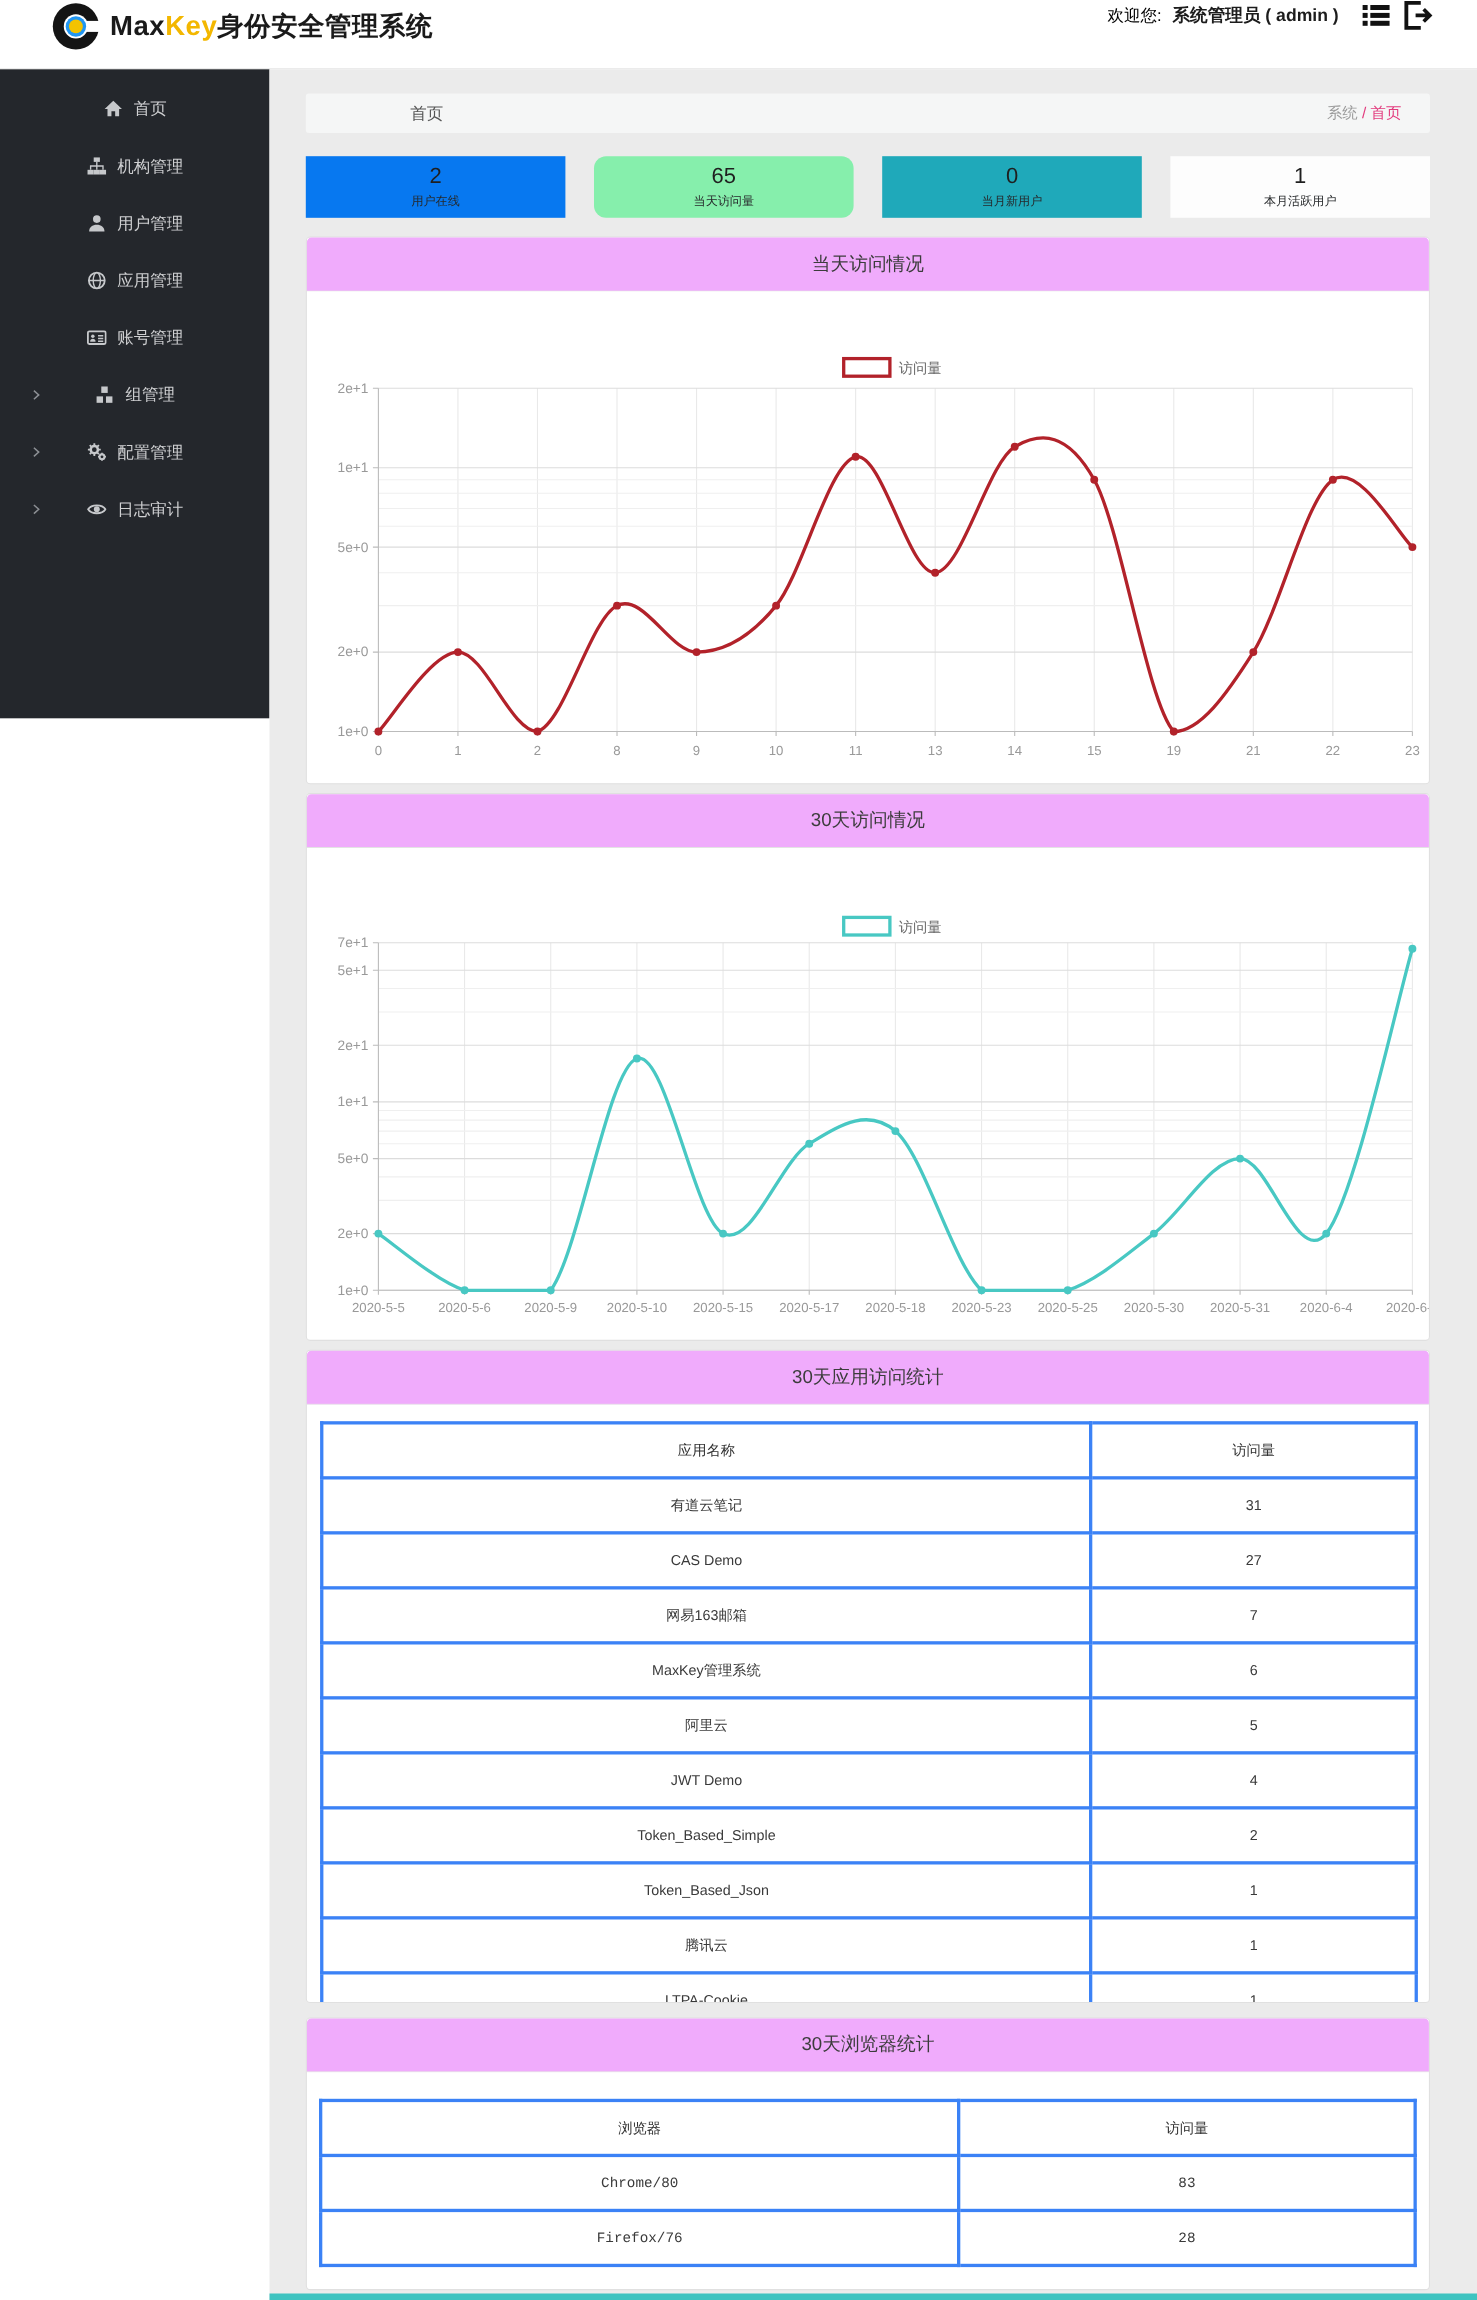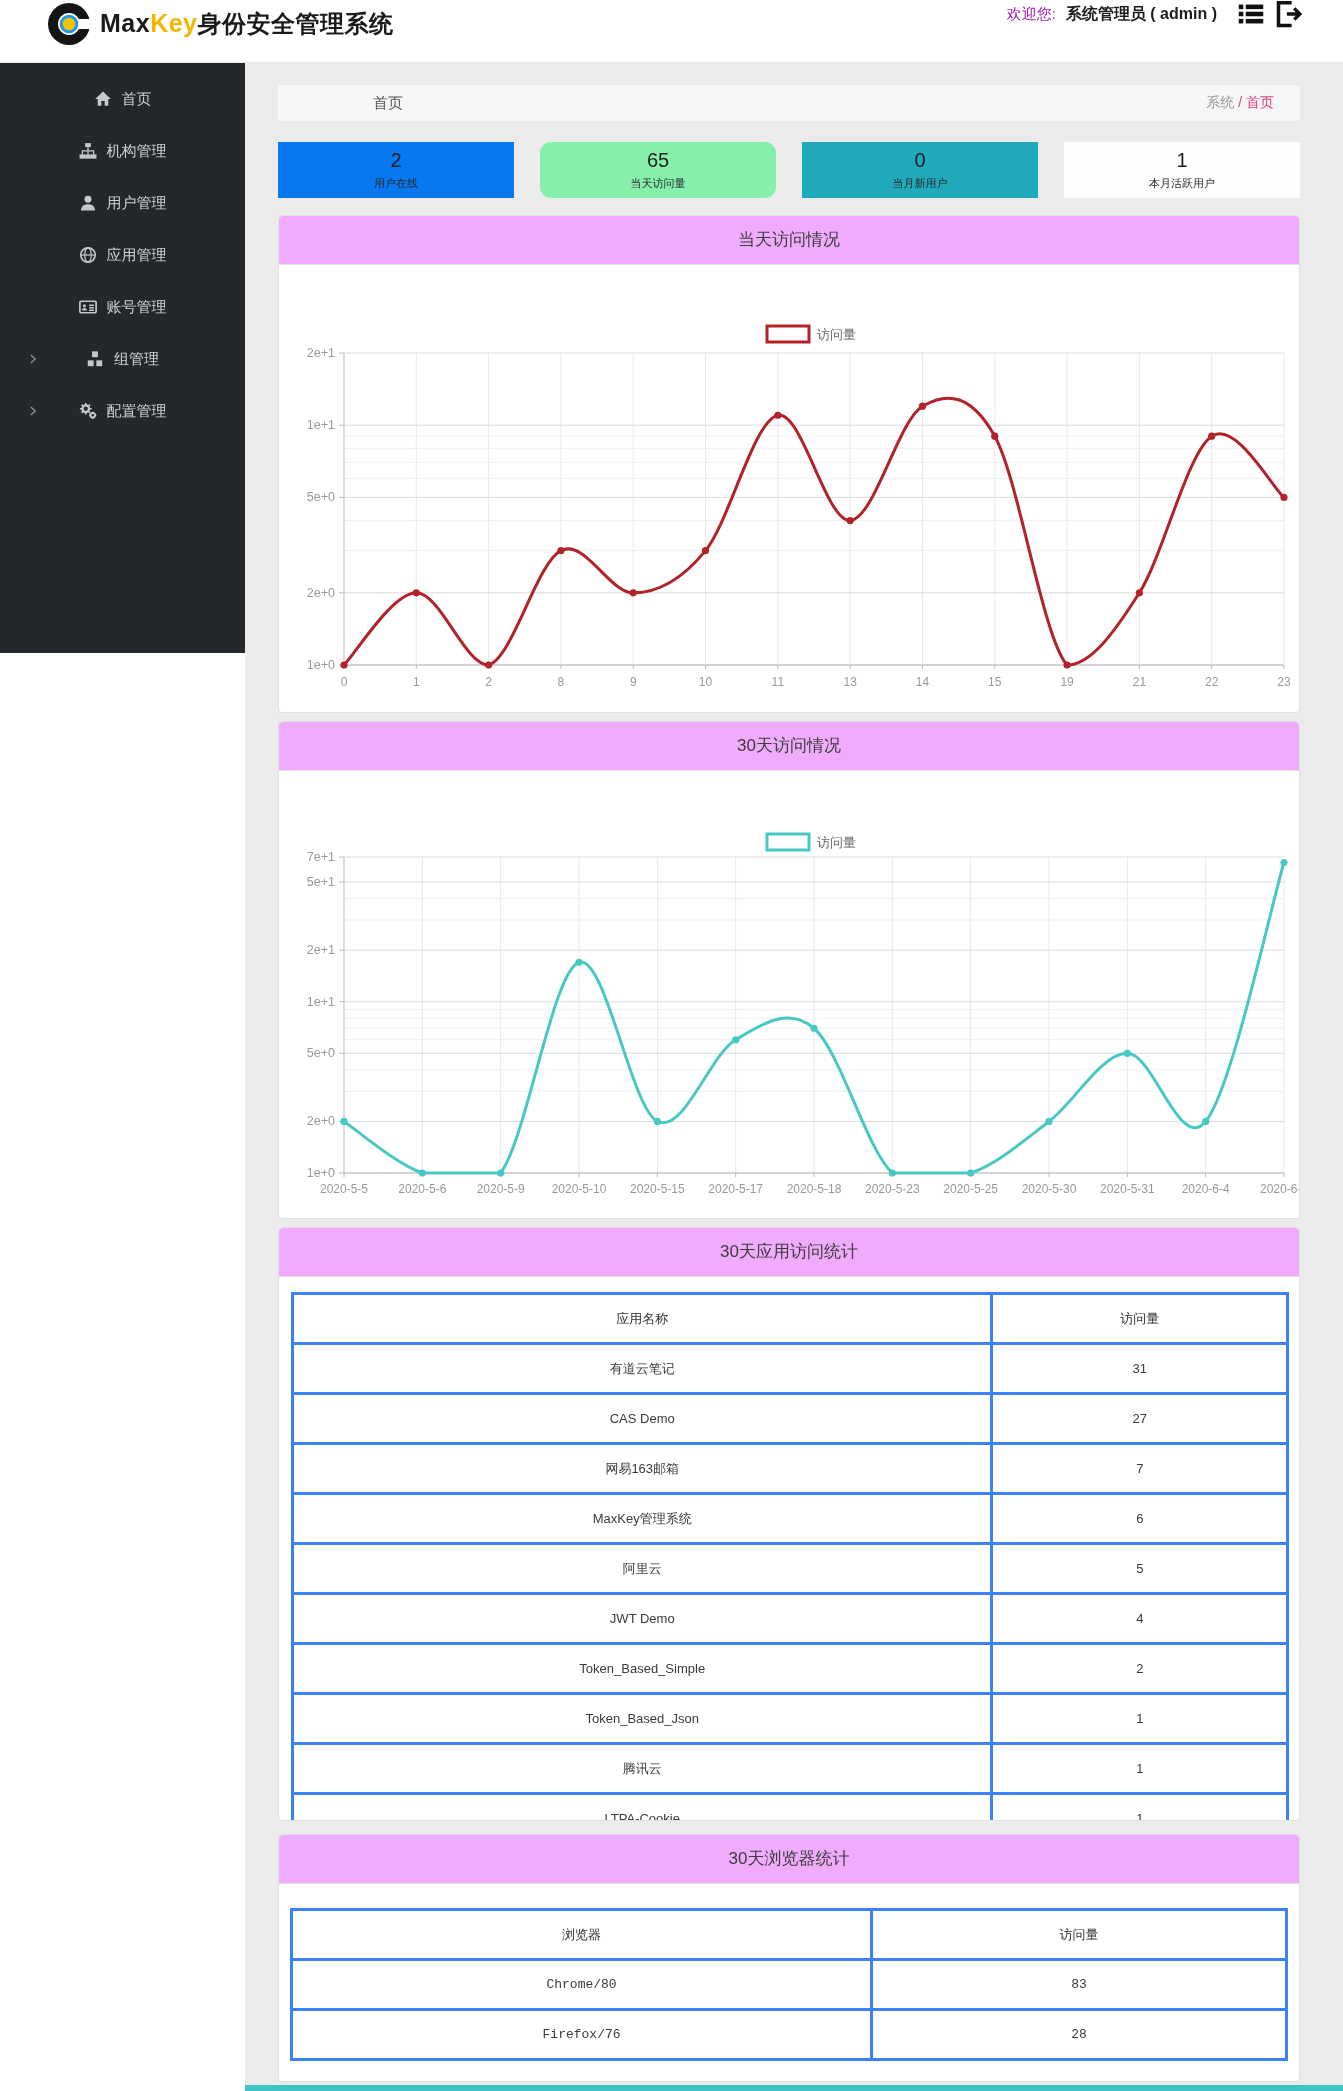--- a/index.html
+++ b/index.html
@@ -6,21 +6,21 @@
   body{width:1343px;height:2091px;position:relative;overflow:hidden;
        font-family:"Liberation Sans","DejaVu Sans",sans-serif;color:#333;}
 
   
   .topbar{height:63px;background:#fff;border-bottom:1px solid #e6e6e6;
           display:flex;align-items:flex-start;justify-content:space-between;box-sizing:border-box;}
   .brand{display:flex;align-items:center;margin-left:46px;}
   .brand-text{font-size:25px;font-weight:bold;letter-spacing:.5px;}
   .brand-max{color:#1a1a1a;} .brand-key{color:#f3b700;} .brand-cn{color:#1a1a1a;font-size:24px;}
   .top-right{display:flex;align-items:center;margin-right:40px;gap:10px;}
-  .welcome{font-size:15px;color:#a21caf;}
+  .welcome{font-size:15px;color:#000000;}
   .username{font-size:16px;font-weight:bold;color:#1c1c1c;margin-right:10px;}
   .top-icon{width:28px;height:28px;color:#111;display:inline-flex;cursor:pointer;}
   .top-icon svg{width:100%;height:100%;}
 
   
   .sidebar{position:absolute;left:0;top:63px;width:245px;height:590px;background:#24272c;padding-top:10px;box-sizing:border-box;}
   .side-item{position:relative;height:52px;display:flex;align-items:center;justify-content:center;cursor:pointer;}
   .side-item .chev{position:absolute;left:26px;top:19px;width:14px;height:14px;color:#8b8e93;}
   .side-icon{width:18px;height:18px;color:#c6c8cb;margin-right:10px;flex:none;}
   .side-icon svg,.chev svg{width:100%;height:100%;display:block;}
@@ -177,20 +177,34 @@
           <svg viewBox="0 0 16 16">
             <g stroke="currentColor">
               <circle cx="6" cy="6" r="2.9" fill="none" stroke-width="2"></circle>
               <path d="M6 0.8 V2.6 M6 9.4 V11.2 M0.8 6 H2.6 M9.4 6 H11.2 M2.3 2.3 L3.6 3.6 M8.4 8.4 L9.7 9.7 M9.7 2.3 L8.4 3.6 M3.6 8.4 L2.3 9.7" stroke-width="1.5" fill="none"></path>
               <circle cx="12.2" cy="11.8" r="2" fill="none" stroke-width="1.7"></circle>
               <path d="M12.2 8.6 V10 M12.2 13.6 V15 M9 11.8 H10.4 M14 11.8 H15.4" stroke-width="1.3" fill="none"></path>
             </g>
           </svg>
         </span>
         <span class="side-label">配置管理</span>
+      </div>
+      <div class="side-item">
+        <span class="chev">
+          <svg viewBox="0 0 16 16">
+            <path d="M5.5 3.5 L10.5 8 L5.5 12.5" fill="none" stroke="currentColor" stroke-width="1.6"></path>
+          </svg>
+        </span>
+        <span class="side-icon">
+          <svg viewBox="0 0 16 16">
+            <path d="M1 8 C3.6 3.7 12.4 3.7 15 8 C12.4 12.3 3.6 12.3 1 8 Z" fill="none" stroke="currentColor" stroke-width="1.5"></path>
+            <circle cx="8" cy="8" r="2.4" fill="currentColor"></circle>
+          </svg>
+        </span>
+        <span class="side-label">日志审计</span>
       </div>
     </div>
 </div>
 
 <div class="wrapper">
 
   <div class="crumb-bar">
     <span class="crumb-title">首页</span>
     <span class="crumb-path">
       <span class="crumb-root">系统</span>

